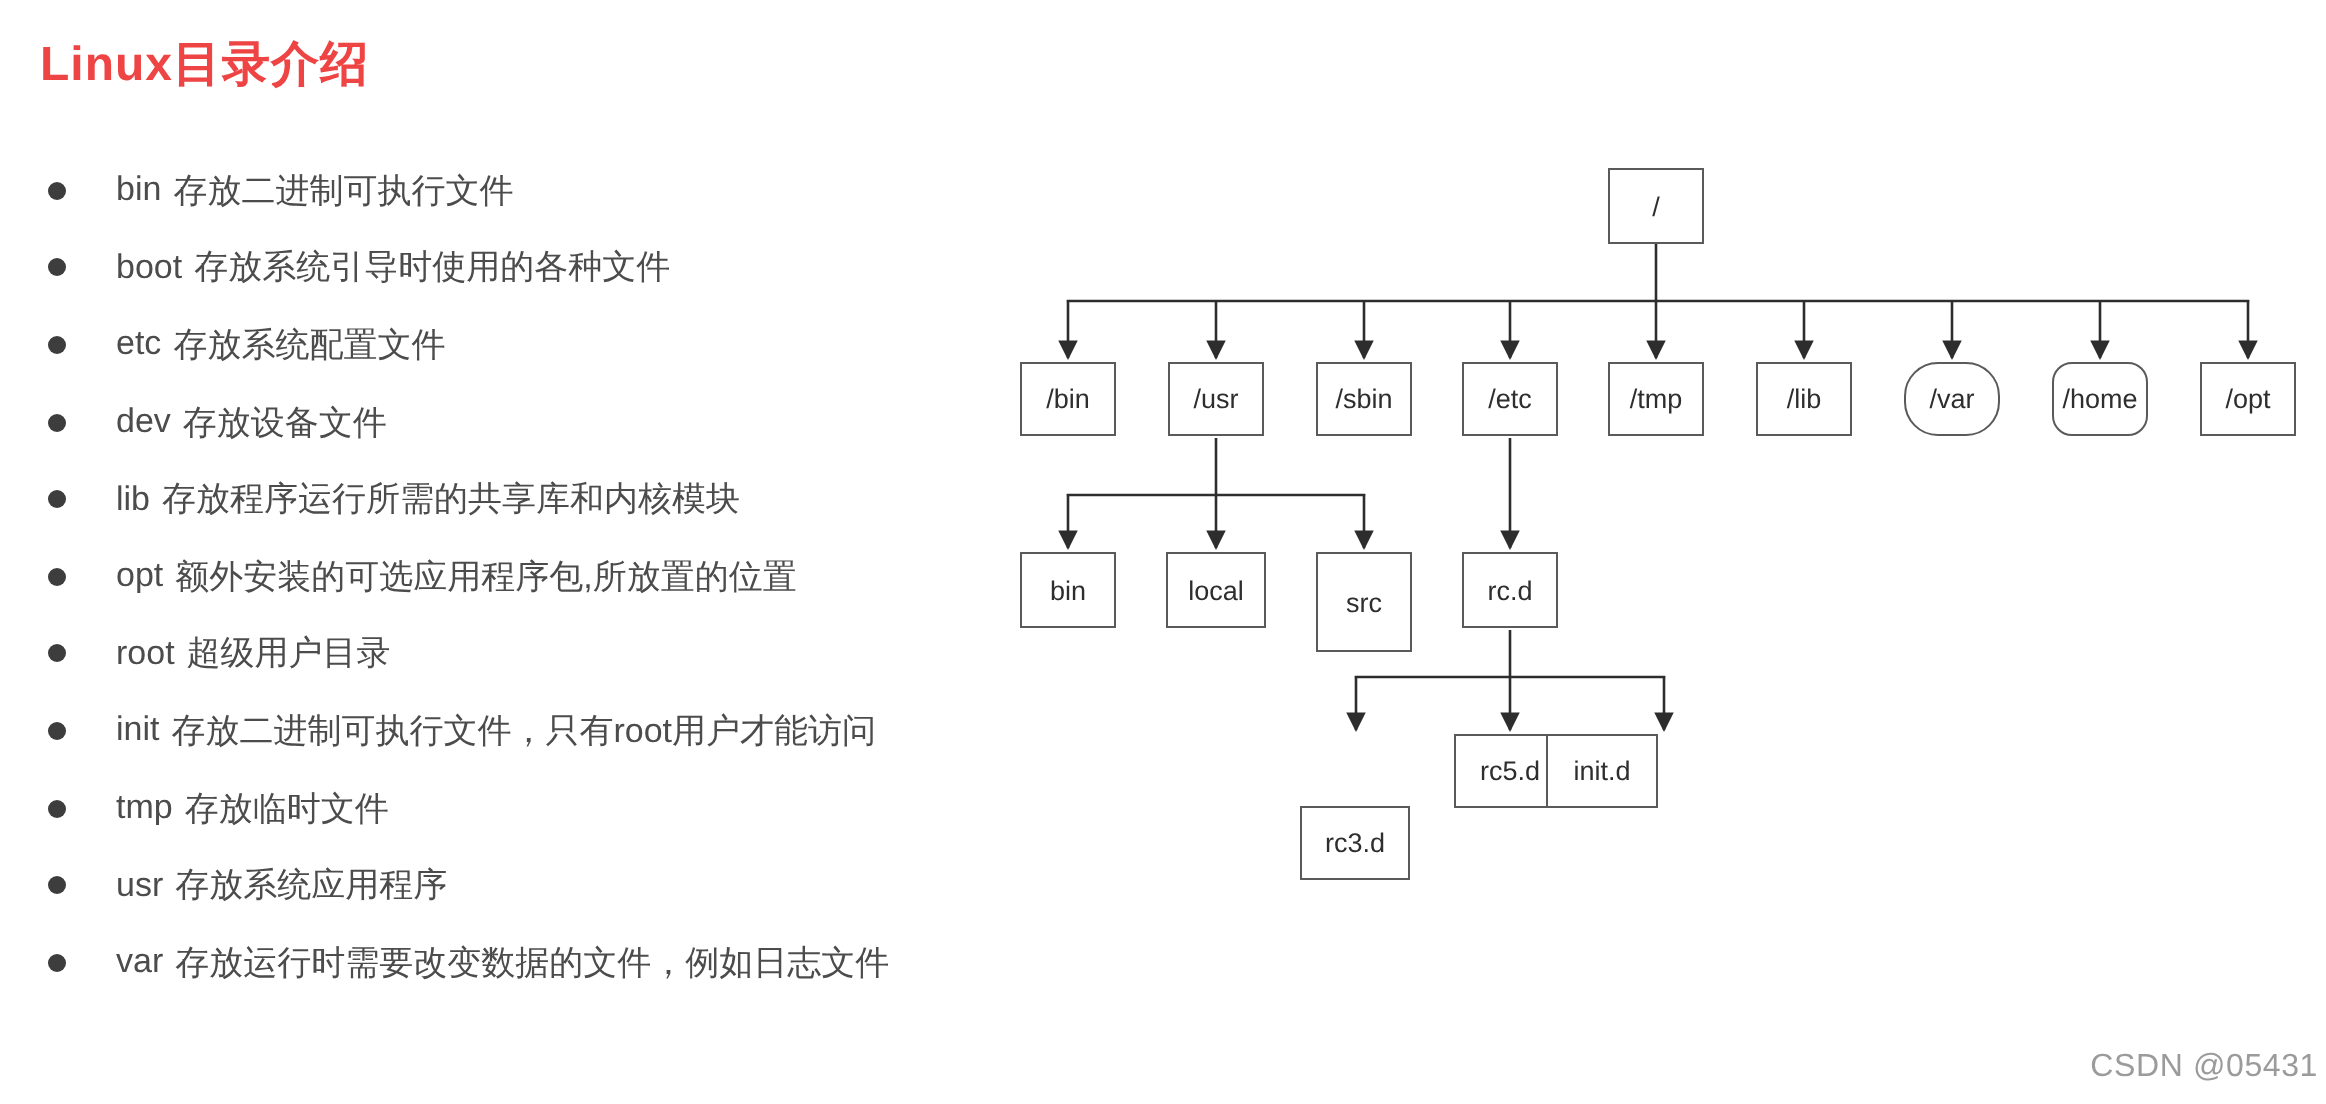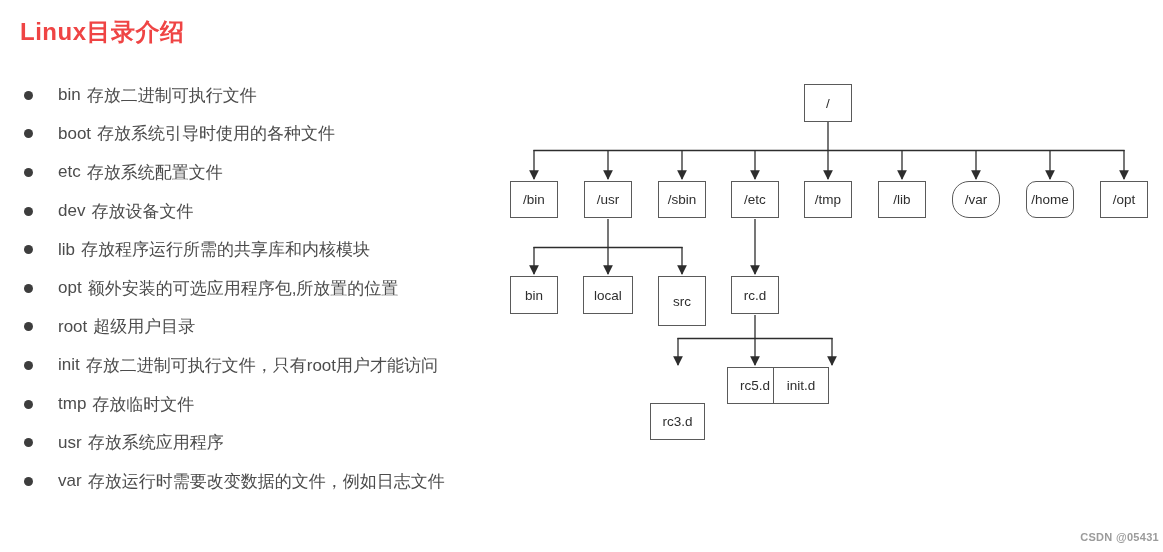--- a/index.html
+++ b/index.html
@@ -40,23 +40,22 @@
     position: absolute;
     box-sizing: border-box;
     border: 1.5px solid #5a5a5a;
     background: #ffffff;
     display: flex; align-items: center; justify-content: center;
     font-size: 13.5px; color: #2e2e2e;
     white-space: nowrap;
   }
   .watermark {
     position: absolute; right: 4px; bottom: 9px;
-    font-size: 11px; color: #9b9b9b;
+    font-size: 16px; color: #9b9b9b;
     letter-spacing: 0.3px;
-    font-weight: bold;
   }
 </style>
 </head>
 <body>
 
 <h1 class="page-title">Linux目录介绍</h1>
 
 <ul class="dir-list">
   <li>
       <span class="bullet"></span>

